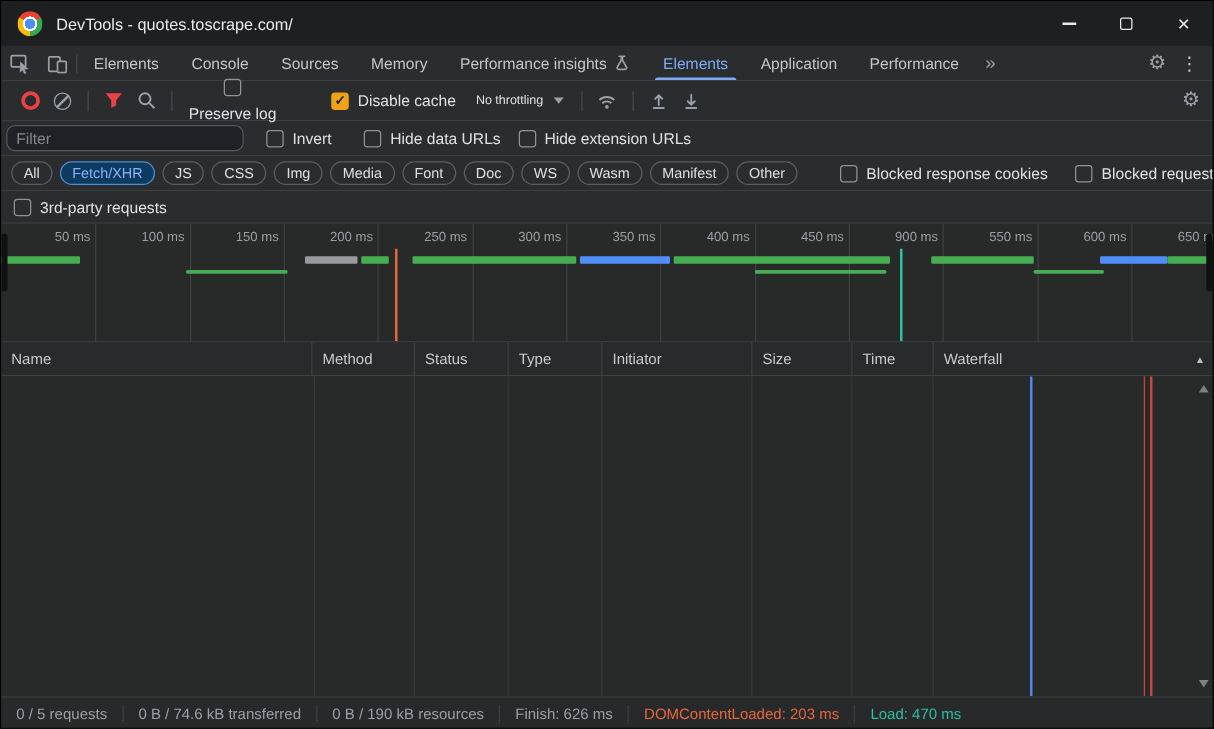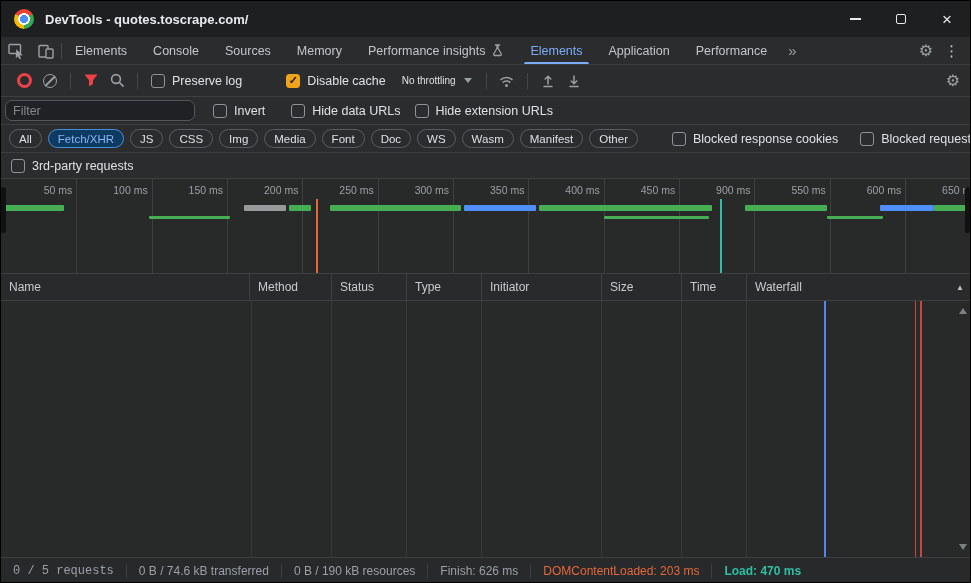--- a/index.html
+++ b/index.html
@@ -3,21 +3,21 @@
 <meta charset="utf-8">
 <style>
   *{margin:0;padding:0;box-sizing:border-box;font-family:"Liberation Sans",sans-serif;}
   html,body{background:#111;}
   .devtools{position:relative;width:971px;height:583px;background:#282929;color:#dfe1e4;overflow:hidden;border:1px solid #000;}
   
   .titlebar{height:36px;background:#1e1f20;display:flex;align-items:center;}
   .chrome-logo{width:20px;height:20px;margin-left:13px;border-radius:50%;flex:0 0 auto;
     background:radial-gradient(circle,#4e8df6 0 4.2px,#fff 4.2px 5.9px,rgba(0,0,0,0) 5.9px),
                conic-gradient(from -60deg,#ea4335 0 120deg,#34a853 0 240deg,#fbbc05 0 360deg);}
-  .win-title{margin-left:11px;font-size:13px;color:#e8eaed;font-weight:bold;}
+  .win-title{margin-left:11px;font-size:13px;color:#e8eaed;}
   .win-controls{margin-left:auto;display:flex;height:100%;}
   .win-btn{width:46px;height:100%;display:flex;align-items:center;justify-content:center;color:#e8eaed;}
   .min-glyph{width:11px;height:1.5px;background:#e8eaed;}
   .max-glyph{width:10px;height:10px;border:1.3px solid #e8eaed;border-radius:2px;}
   .close-glyph{font-size:17px;line-height:1;}
   
   .tabbar{height:28px;background:#2b2c2e;display:flex;align-items:center;border-bottom:1px solid #3c4043;}
   .tbicon{width:30px;height:100%;display:flex;align-items:center;justify-content:center;}
   .vsep{width:1px;height:16px;background:#47484b;flex:0 0 auto;}
   .tab{padding:0 13px;height:100%;display:flex;align-items:center;gap:6px;font-size:12.5px;color:#c3c6c9;position:relative;white-space:nowrap;}
@@ -65,21 +65,21 @@
   .tbody{position:relative;height:256px;background:#282929;overflow:hidden;}
   .col-div{position:absolute;top:0;bottom:0;width:1px;background:#37383b;}
   .wf-line{position:absolute;top:0;bottom:0;width:1.5px;}
   .scrollbar{position:absolute;right:0;top:0;bottom:0;width:15px;}
   .sb-arrow{position:absolute;left:3.5px;width:0;height:0;border-left:4px solid transparent;border-right:4px solid transparent;}
   .sb-up{top:7px;border-bottom:6px solid #7d8084;}
   .sb-down{bottom:7px;border-top:6px solid #7d8084;}
   
   .statusbar{height:27px;background:#28292a;border-top:1px solid #3c4043;display:flex;align-items:center;font-size:12px;color:#9aa0a6;}
   .sb-item{padding:0 12px;white-space:nowrap;}
-  .sb-item.first{font-family:Liberation Mono, monospace;}
+  .sb-item.first{}
   .sb-sep{width:1px;height:14px;background:#3c4043;flex:0 0 auto;}
   svg{display:block;}
 </style>
 </head>
 <body>
 
 <div class="devtools">
 
   <div class="titlebar">
     <div class="chrome-logo"></div>
@@ -157,21 +157,21 @@
         <path d="M.5.5h13L9 6.2v4L5 12.3V6.2Z" fill="#ec4146"></path>
       </svg>
     </div>
     <div class="tool">
       <svg width="15" height="15" viewBox="0 0 15 15">
         <circle cx="6" cy="6" r="4.4" fill="none" stroke="#9aa0a6" stroke-width="1.6"></circle>
         <path d="M9.5 9.5 13.6 13.6" stroke="#9aa0a6" stroke-width="1.6"></path>
       </svg>
     </div>
     <div class="vsep"></div>
-    <div class="cbgroup" style="margin-left:6px;">
+    <div class="cbgroup" style="margin-left:6px;flex-direction:column;">
       <span class="cb"></span>
       <span>Preserve log</span>
     </div>
     <div class="cbgroup" style="margin-left:44px;">
       <span class="cb checked"></span>
       <span>Disable cache</span>
     </div>
     <div class="throttle">
       <span>No throttling</span>
       <span class="caret-down"></span>
@@ -340,16 +340,16 @@
     <div class="sb-item first">0 / 5 requests</div>
     <div class="sb-sep"></div>
     <div class="sb-item">0 B / 74.6 kB transferred</div>
     <div class="sb-sep"></div>
     <div class="sb-item">0 B / 190 kB resources</div>
     <div class="sb-sep"></div>
     <div class="sb-item">Finish: 626 ms</div>
     <div class="sb-sep"></div>
     <div class="sb-item" style="color: rgb(229, 104, 60);">DOMContentLoaded: 203 ms</div>
     <div class="sb-sep"></div>
-    <div class="sb-item" style="color: rgb(46, 191, 165); font-weight: bold;">Load: 470 ms</div>
+    <div class="sb-item" style="color: rgb(46, 191, 165);">Load: 470 ms</div>
   </div>
 
 </div>
 
 </body></html>

